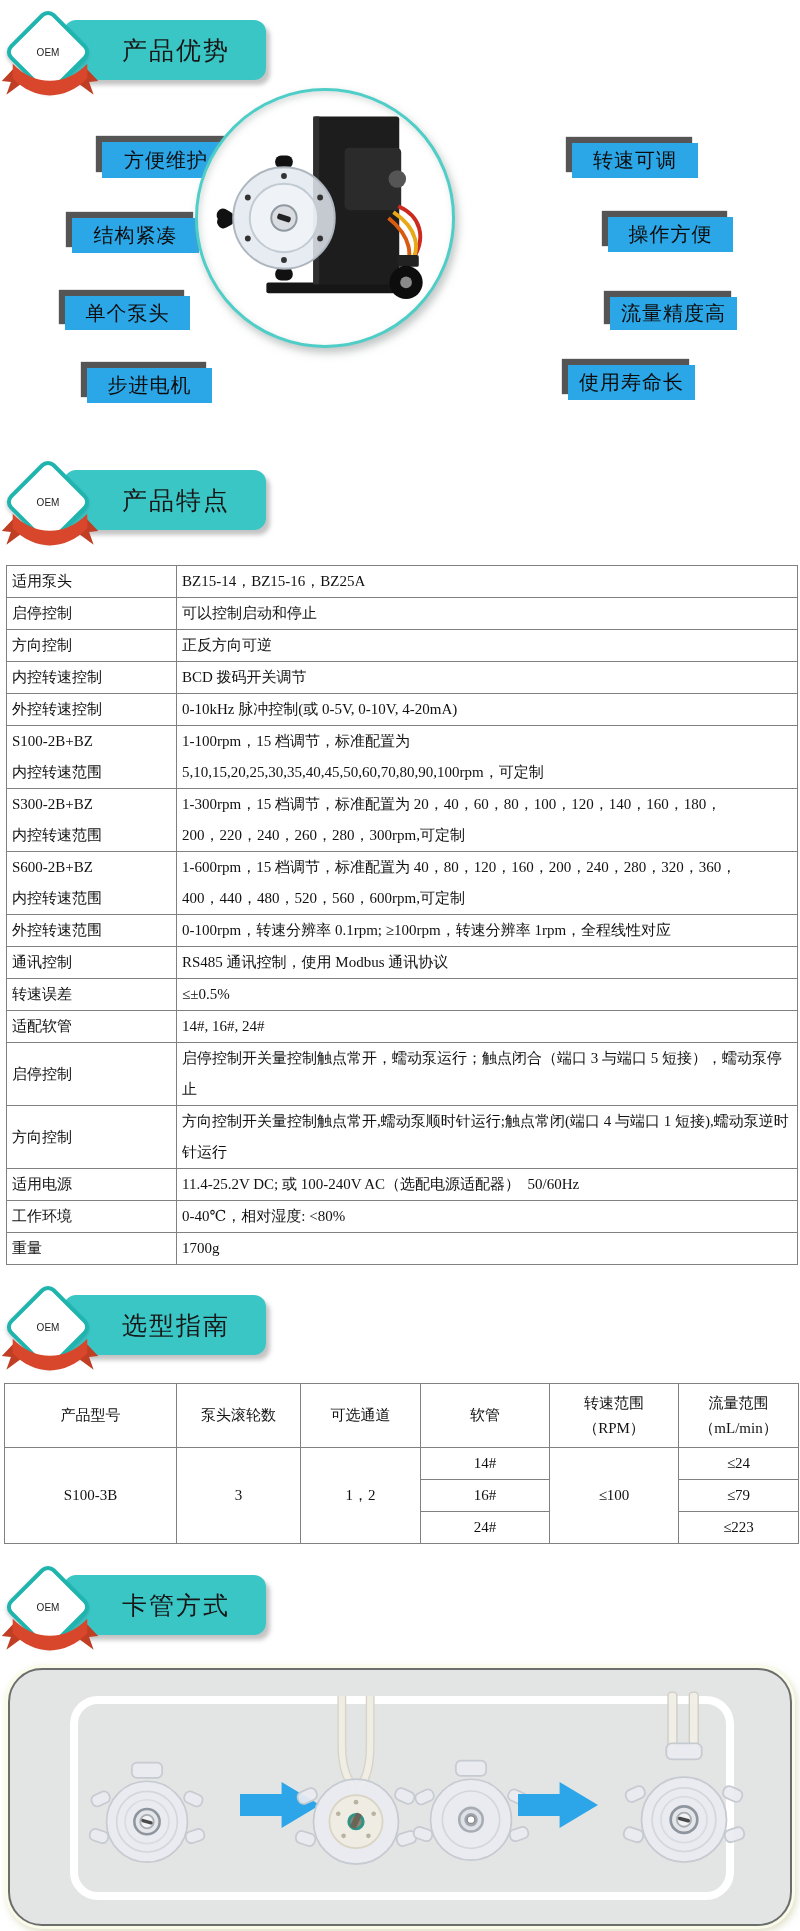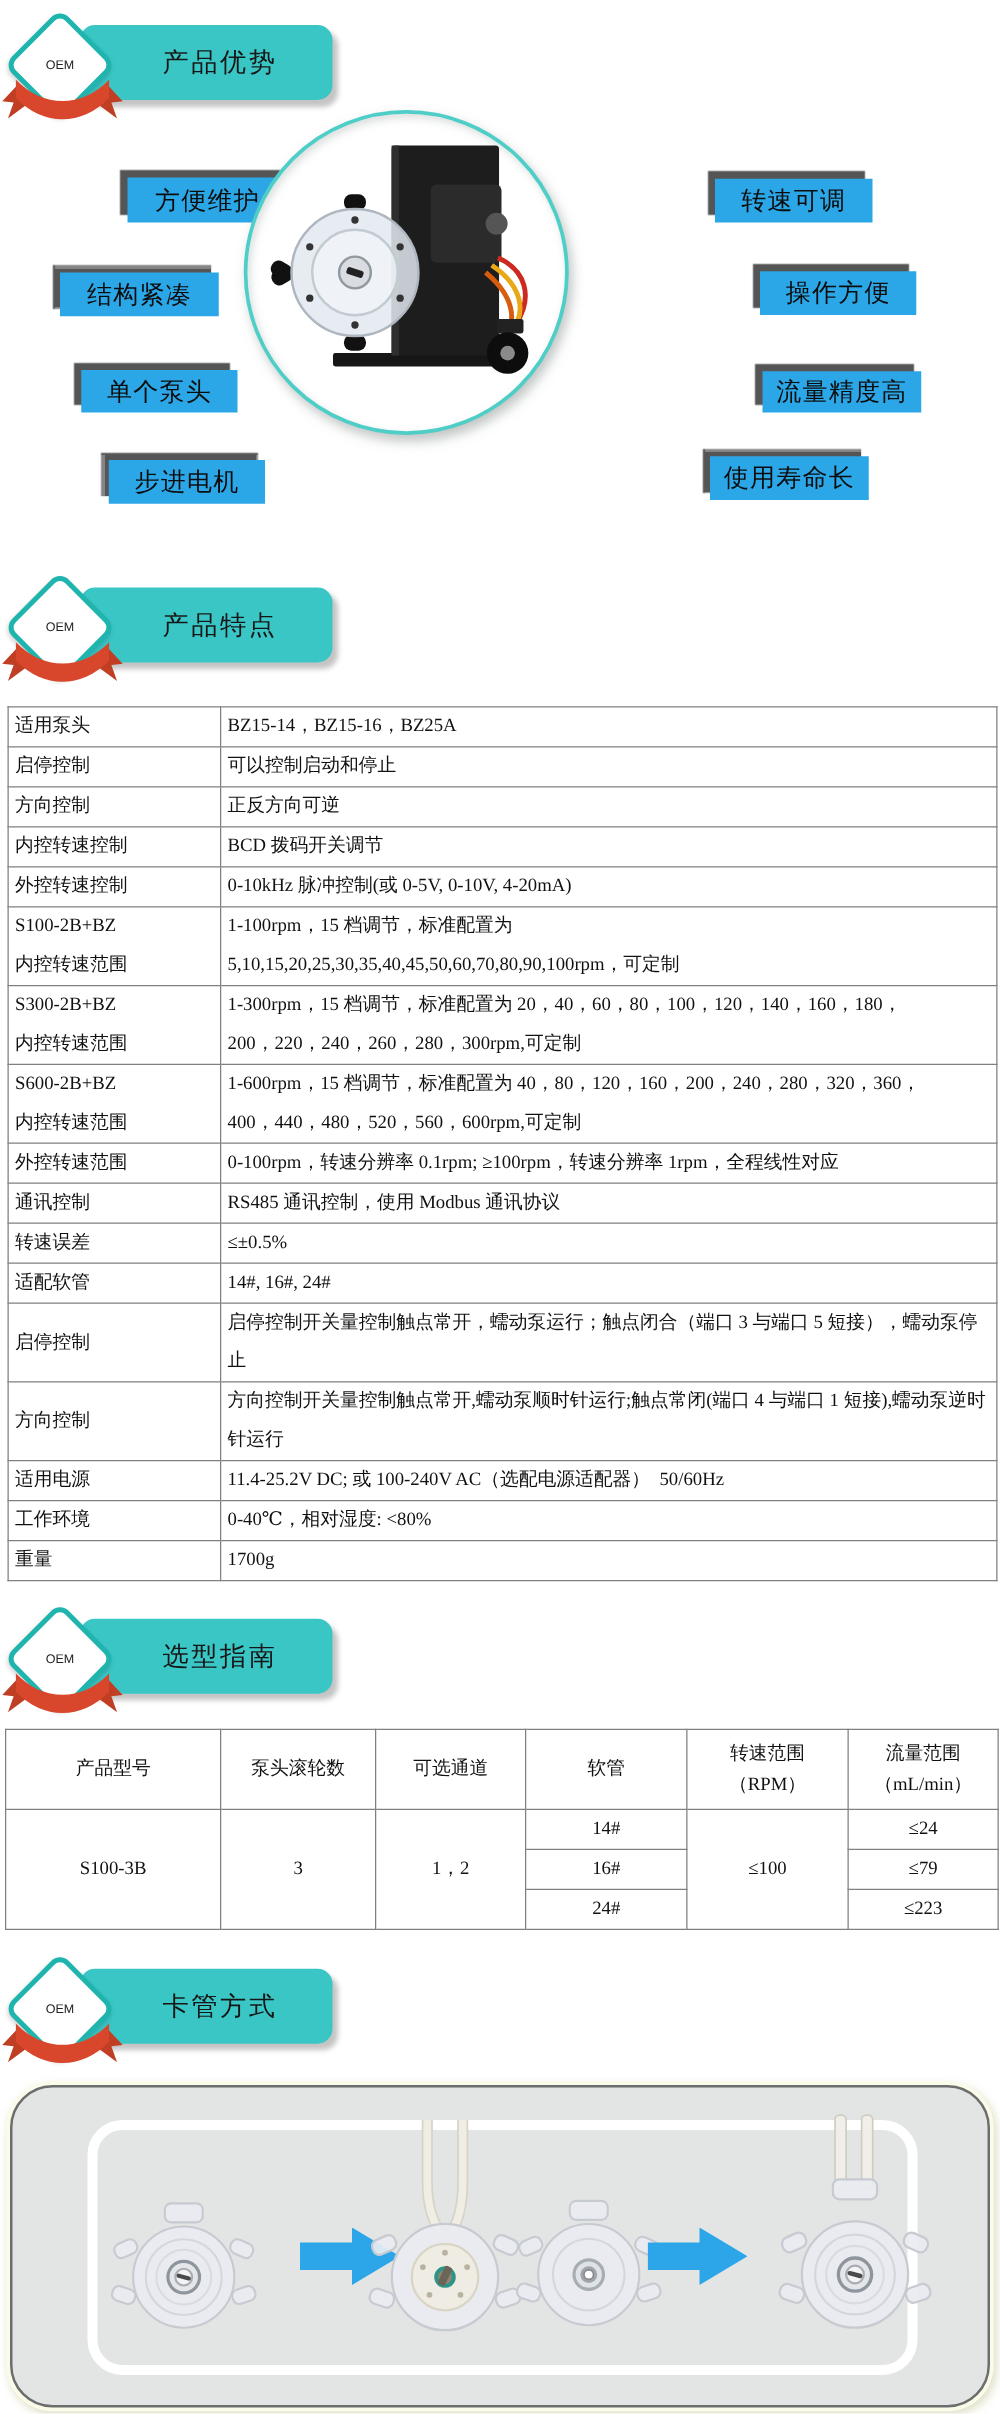--- a/index.html
+++ b/index.html
@@ -8,21 +8,21 @@
     --c-panel-bg:#E3E5E4;
   }
   *{margin:0;padding:0;box-sizing:border-box;}
   body{background:#fff;font-family:"Liberation Sans",sans-serif;}
   .page{position:relative;width:800px;height:1931px;background:#fff;overflow:hidden;}
 
   
   .sec-header{position:absolute;left:0;width:340px;height:100px;}
   .hdr-banner{position:absolute;left:64px;top:12px;width:202px;height:60px;
     background:var(--c-teal);border-radius:12px;display:flex;align-items:center;justify-content:center;
-    padding-left:22px;font-size:21px;letter-spacing:2px;color:#161616;
+    padding-left:22px;font-size:25px;letter-spacing:2px;color:#161616;
     box-shadow:4px 5px 4px rgba(125,125,125,.45);z-index:1;}
   .hdr-diamond{position:absolute;left:16px;top:12px;width:64px;height:64px;background:#fff;
     border:4px solid var(--c-teal-dark);border-radius:10px;transform:rotate(45deg);
     box-shadow:1px 2px 4px rgba(0,0,0,.18);z-index:2;}
   .hdr-oem{position:absolute;left:16px;top:12px;width:64px;height:64px;display:flex;
     align-items:center;justify-content:center;font-size:10px;color:#222;z-index:4;}
   .hdr-ribbon{position:absolute;left:0;top:52px;width:100px;height:44px;z-index:3;}
 
   
   .advantages{position:absolute;left:0;top:88px;width:800px;height:330px;font-family:Liberation Serif, serif;}
@@ -70,21 +70,21 @@
     <svg class="hdr-ribbon" viewBox="0 0 110 44">
       <path d="M16 6 L2 21 L12 22 L7 36 L26 22 Z" fill="#C03E24"></path>
       <path d="M94 6 L108 21 L98 22 L103 36 L84 22 Z" fill="#C03E24"></path>
       <path d="M14 2 C38 27, 72 27, 96 2 L96 18 C72 43, 38 43, 14 18 Z" fill="#D8472B"></path>
     </svg>
     <div class="hdr-oem">OEM</div>
   </div>
 
   <div class="advantages">
     <div class="adv-badge" style="left:102px;top:54px;width:128px;height:36px;">方便维护</div>
-    <div class="adv-badge" style="left:48px;top:130px;width:127px;height:35px;">结构紧凑</div>
+    <div class="adv-badge" style="left:72px;top:130px;width:127px;height:35px;">结构紧凑</div>
     <div class="adv-badge" style="left:65px;top:208px;width:125px;height:34px;">单个泵头</div>
     <div class="adv-badge" style="left:87px;top:280px;width:125px;height:35px;">步进电机</div>
 
     <div class="adv-badge" style="left:572px;top:55px;width:126px;height:35px;">转速可调</div>
     <div class="adv-badge" style="left:608px;top:129px;width:125px;height:35px;">操作方便</div>
     <div class="adv-badge" style="left:610px;top:209px;width:127px;height:33px;text-align:center;">流量精度高</div>
     <div class="adv-badge" style="left:568px;top:277px;width:127px;height:35px;">使用寿命长</div>
 
     <div class="product-circle">
       <svg width="254" height="254" viewBox="0 0 260 260">

